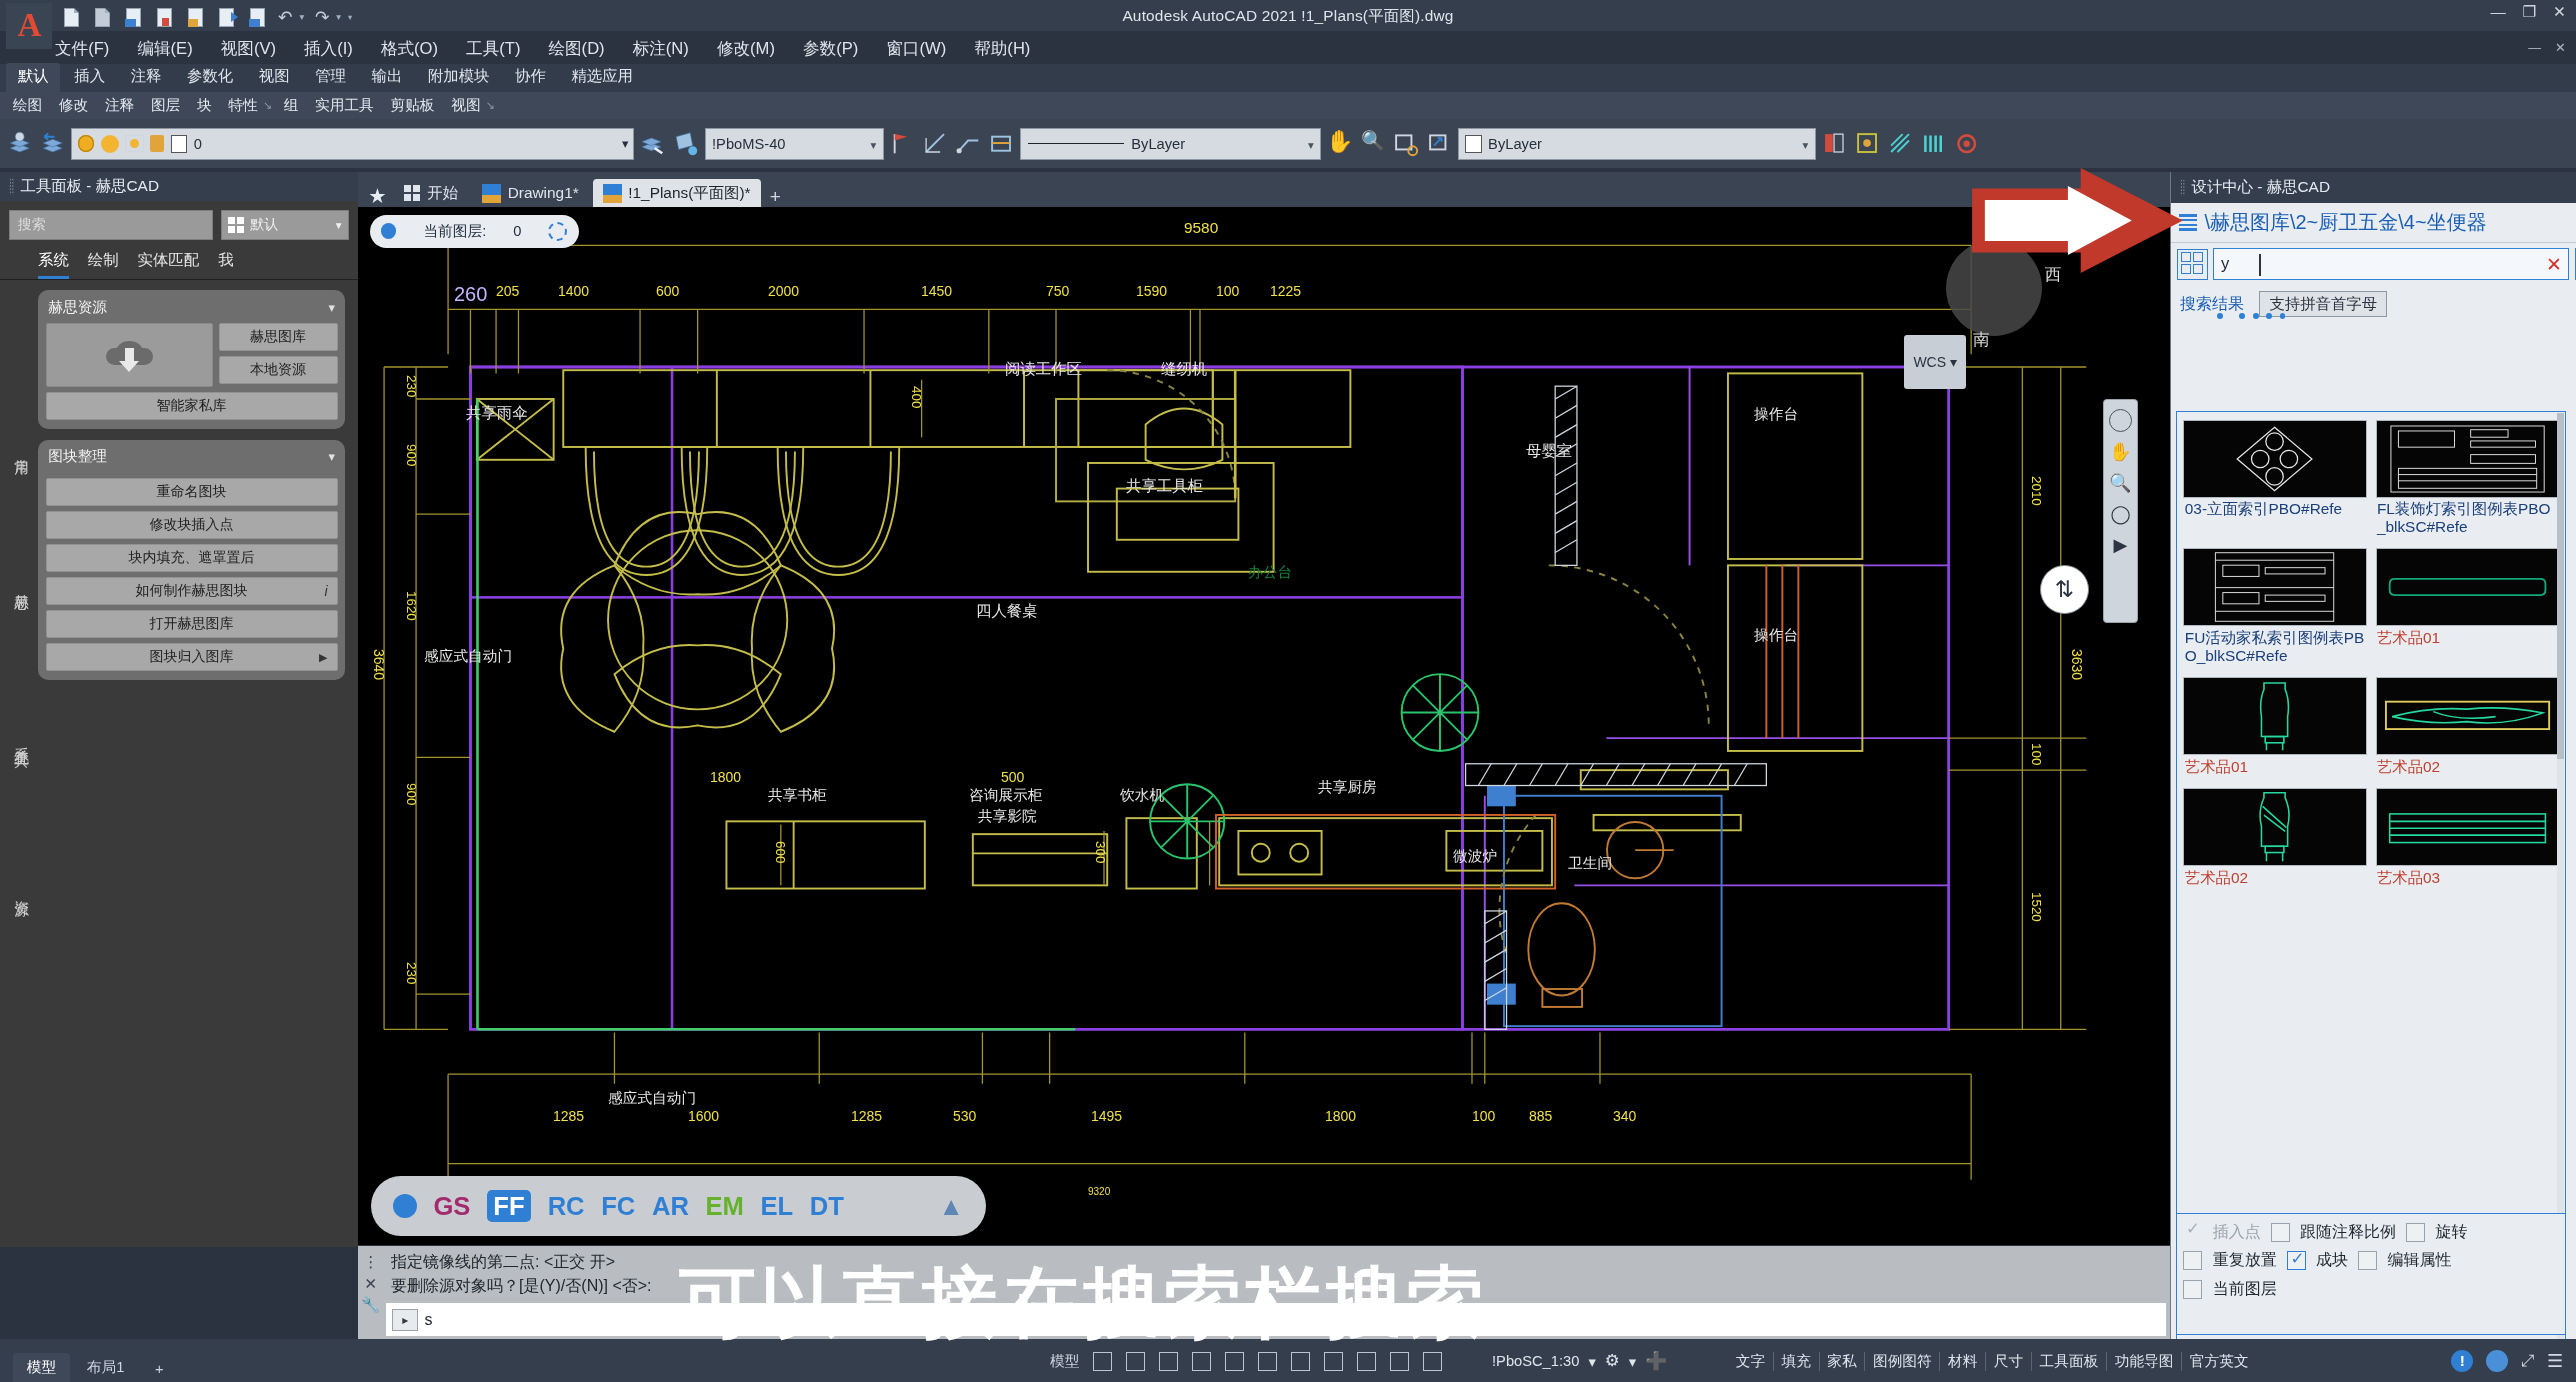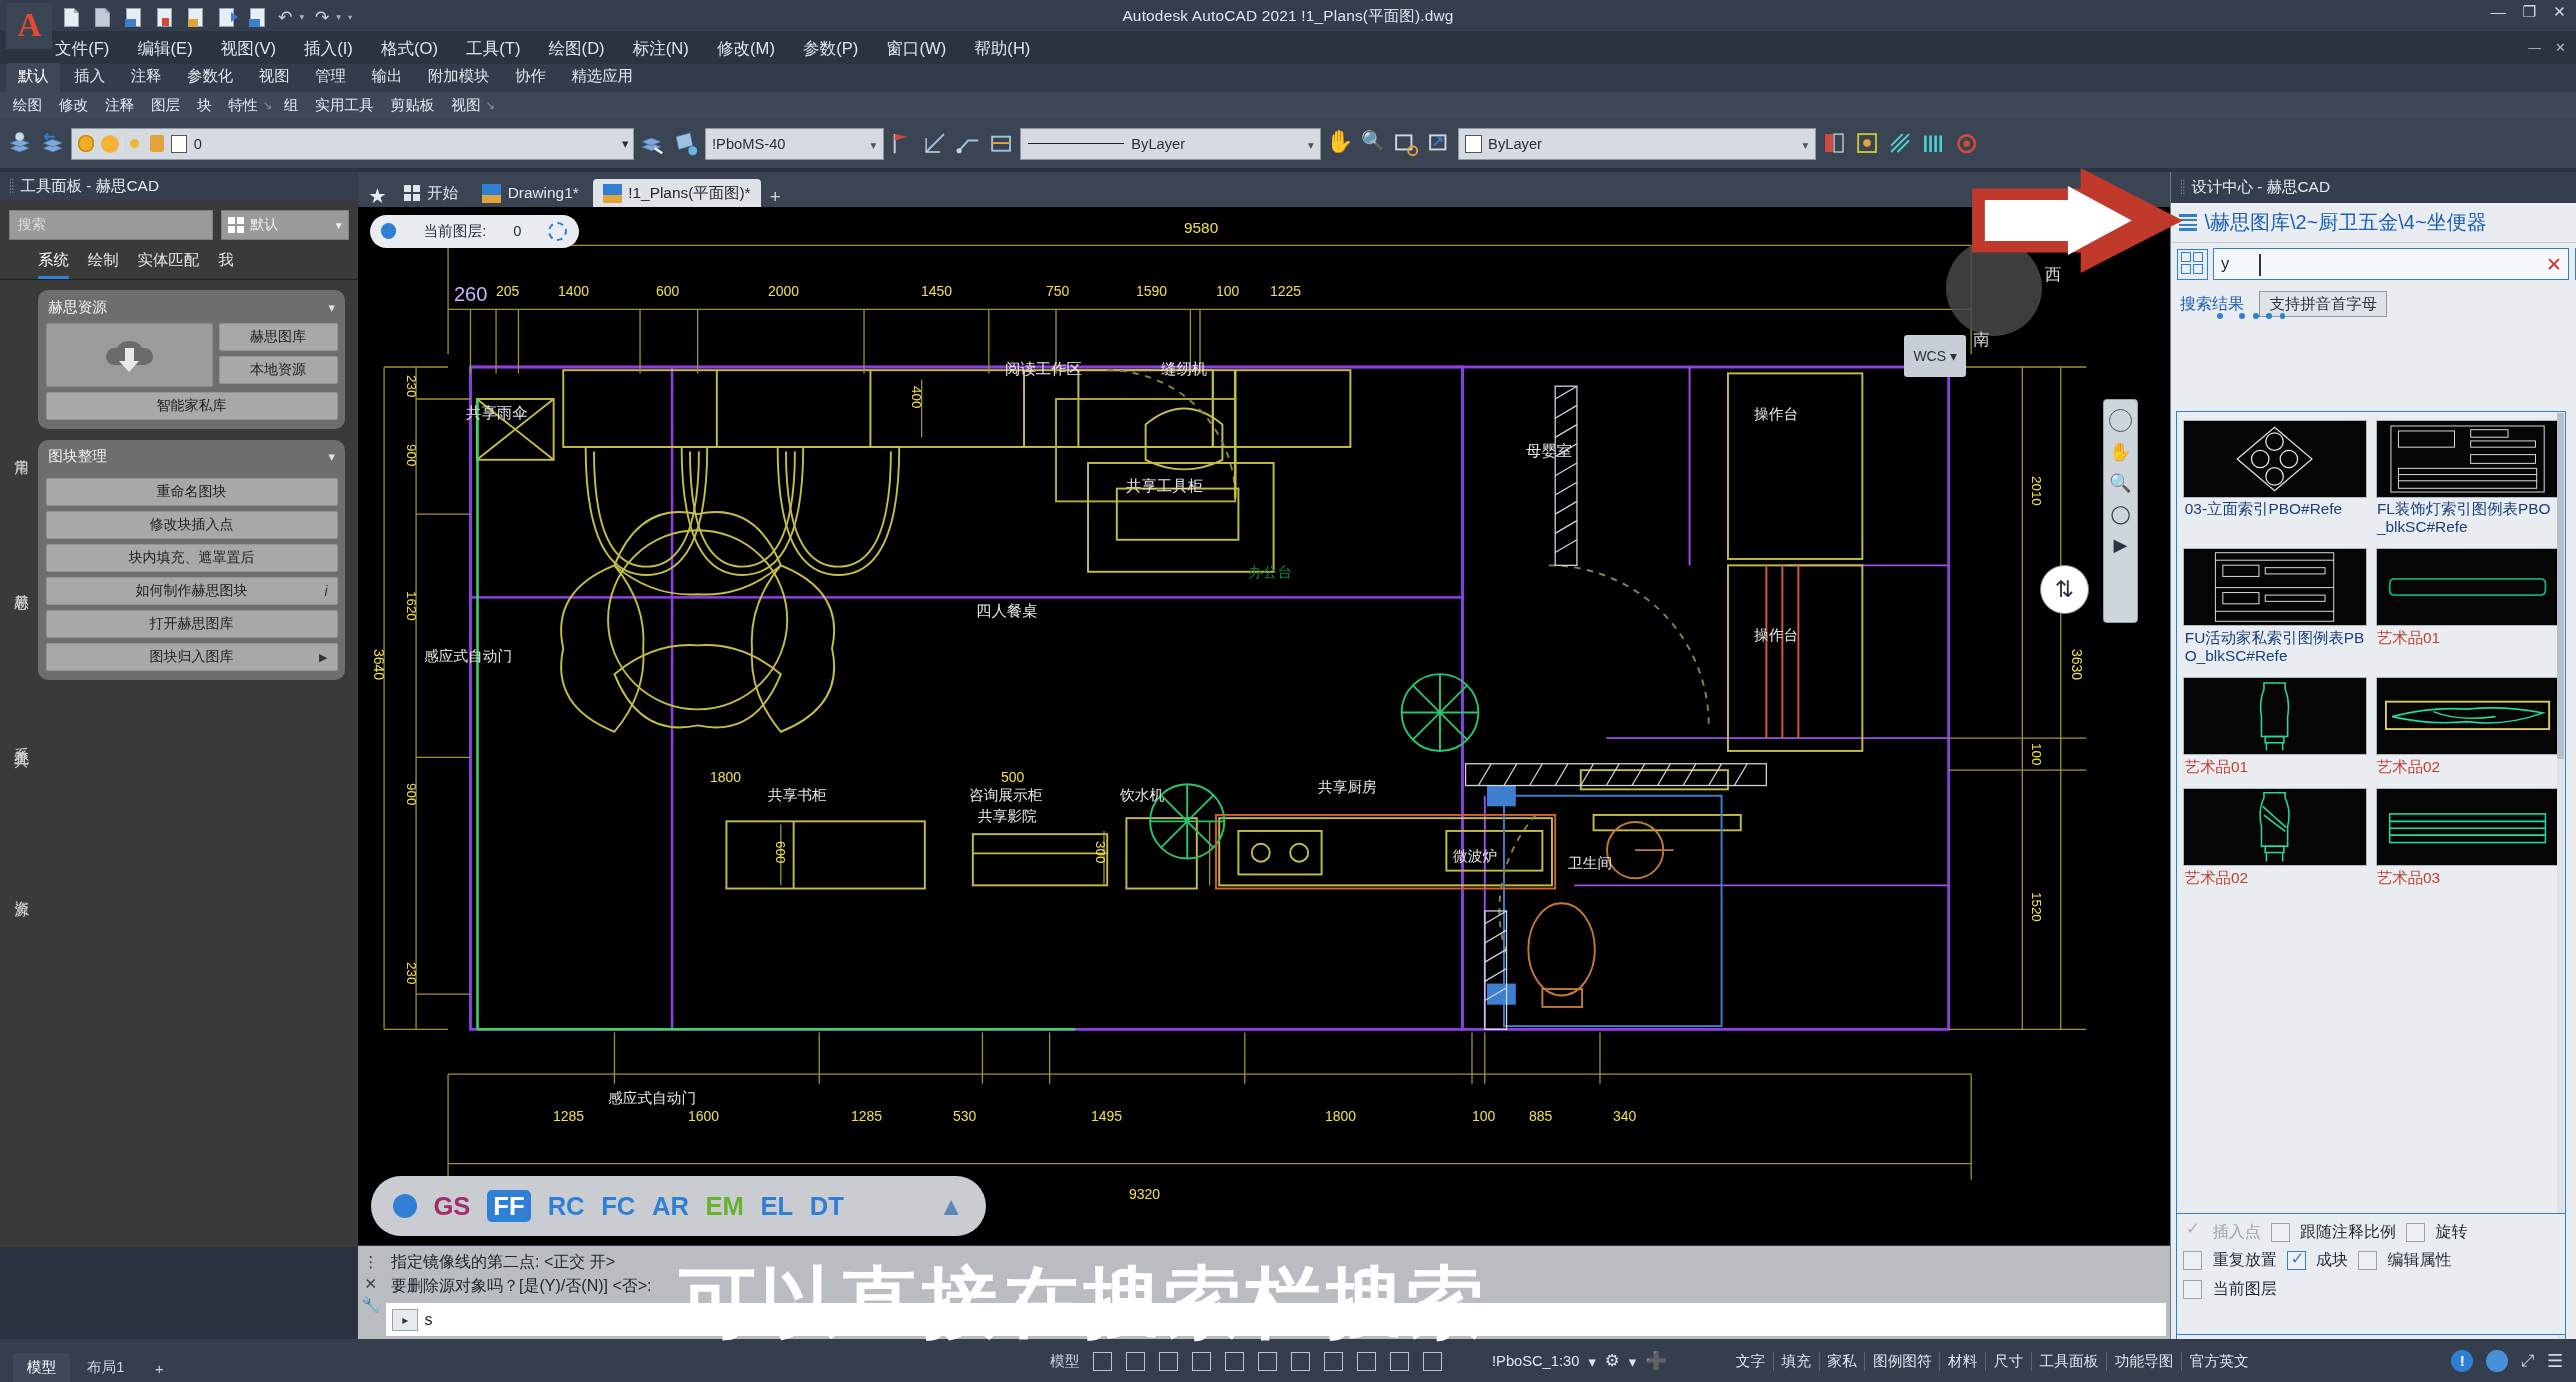--- a/index.html
+++ b/index.html
@@ -99,21 +99,21 @@
   .plus{font-size:19px;color:#cfd6df;padding:0 5.1px;}
 
   .canvas{position:absolute;left:358px;top:207px;width:1812px;height:1038px;background:#000;overflow:hidden;}
   .curlayer{position:absolute;left:11.5px;top:7.7px;height:33px;background:#e9edf1;border-radius:16.6px;display:flex;align-items:center;gap:27px;padding:0 11.5px;color:#23303f;font-size:14.7px;}
   .bulb2{width:15.4px;height:15.4px;border-radius:50%;background:#2f7fd4;}
   .spin{width:19px;height:19px;border-radius:50%;border:2.6px dashed #2f7fd4;}
 
   .vcube{position:absolute;right:115px;top:19px;width:122px;height:122px;}
   .vcube .circ{position:absolute;left:12.8px;top:14px;width:96px;height:96px;border-radius:50%;background:#484848;opacity:.85;}
   .vcube .lbl{position:absolute;color:#ddd;font-size:16.6px;}
-  .wcsbadge{position:absolute;right:204px;top:128px;background:#c8ced6;border-radius:3.2px;padding:13px 9px;color:#2a3340;font-size:14px;}
+  .wcsbadge{position:absolute;right:204px;top:128px;background:#c8ced6;border-radius:3.2px;padding:19px 9px;color:#2a3340;font-size:14px;}
   .navbar{position:absolute;right:32px;top:192px;width:35px;height:224px;background:#cfd5dc;border:0.6px solid #9aa3ad;border-radius:3.8px;display:flex;flex-direction:column;align-items:center;gap:9px;padding-top:9px;}
   .navbar .ni{width:23px;height:23px;border:1.3px solid #4a5360;border-radius:50%;}
   .navbar .nh{font-size:18px;color:#2c3642;}
   .sync{position:absolute;right:81px;top:358px;width:49px;height:49px;border-radius:50%;background:#fff;border:1.9px solid #7d8794;display:flex;align-items:center;justify-content:center;font-size:23px;color:#2b3340;}
   .ucsicon{position:absolute;left:19px;bottom:25.6px;color:#e8e8e8;font-size:16.6px;}
 
   .bigarrow{position:absolute;left:1972px;top:163px;width:211px;height:115px;z-index:40;}
   .overlaytext{position:absolute;left:679px;top:1252px;font-size:77px;color:#fff;letter-spacing:3.8px;z-index:45;white-space:nowrap;font-weight:bold;}
 
   .fftool{position:absolute;left:371px;top:1177px;height:60px;width:615px;background:#c9cdd2;border-radius:31px;display:flex;align-items:center;gap:16.6px;padding:0 22px;z-index:30;}
@@ -679,21 +679,21 @@
 
   <div style="position:absolute;left:195px;top:901px;color:#f0e04a;font-size:14px;">1285</div>
   <div style="position:absolute;left:330px;top:901px;color:#f0e04a;font-size:14px;">1600</div>
   <div style="position:absolute;left:493px;top:901px;color:#f0e04a;font-size:14px;">1285</div>
   <div style="position:absolute;left:595px;top:901px;color:#f0e04a;font-size:14px;">530</div>
   <div style="position:absolute;left:733px;top:901px;color:#f0e04a;font-size:14px;">1495</div>
   <div style="position:absolute;left:967px;top:901px;color:#f0e04a;font-size:14px;">1800</div>
   <div style="position:absolute;left:1114px;top:901px;color:#f0e04a;font-size:14px;">100</div>
   <div style="position:absolute;left:1171px;top:901px;color:#f0e04a;font-size:14px;">885</div>
   <div style="position:absolute;left:1255px;top:901px;color:#f0e04a;font-size:14px;">340</div>
-  <div style="position:absolute;left:771px;top:979px;color:#f0e04a;font-size:14px;">9320</div>
+  <div style="position:absolute;left:730px;top:979px;color:#f0e04a;font-size:10px;">9320</div>
 
   <div style="position:absolute;left:46px;top:168px;color:#f0e04a;font-size:13.4px;writing-mode:vertical-rl;">230</div>
   <div style="position:absolute;left:46px;top:237px;color:#f0e04a;font-size:13.4px;writing-mode:vertical-rl;">900</div>
   <div style="position:absolute;left:46px;top:384px;color:#f0e04a;font-size:13.4px;writing-mode:vertical-rl;">1620</div>
   <div style="position:absolute;left:46px;top:576px;color:#f0e04a;font-size:13.4px;writing-mode:vertical-rl;">900</div>
   <div style="position:absolute;left:46px;top:755px;color:#f0e04a;font-size:13.4px;writing-mode:vertical-rl;">230</div>
   <div style="position:absolute;left:12.8px;top:442px;color:#f0e04a;font-size:14px;writing-mode:vertical-rl;">3640</div>
 
   <div style="position:absolute;left:1671px;top:269px;color:#f0e04a;font-size:13.4px;writing-mode:vertical-rl;">2010</div>
   <div style="position:absolute;left:1711px;top:442px;color:#f0e04a;font-size:14px;writing-mode:vertical-rl;">3630</div>

